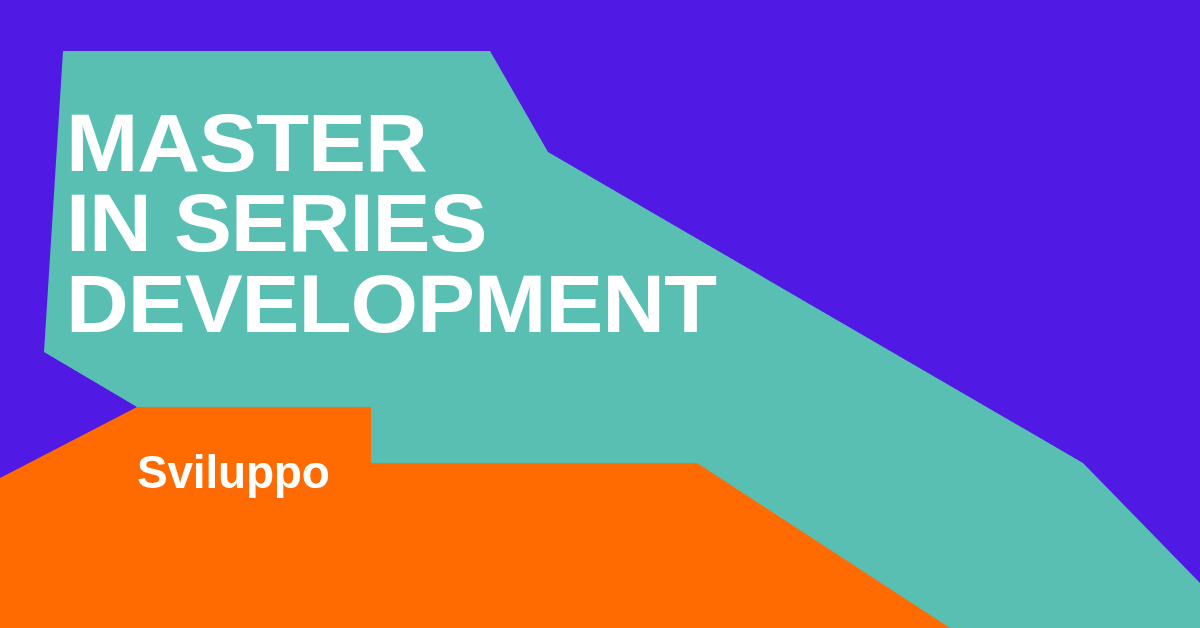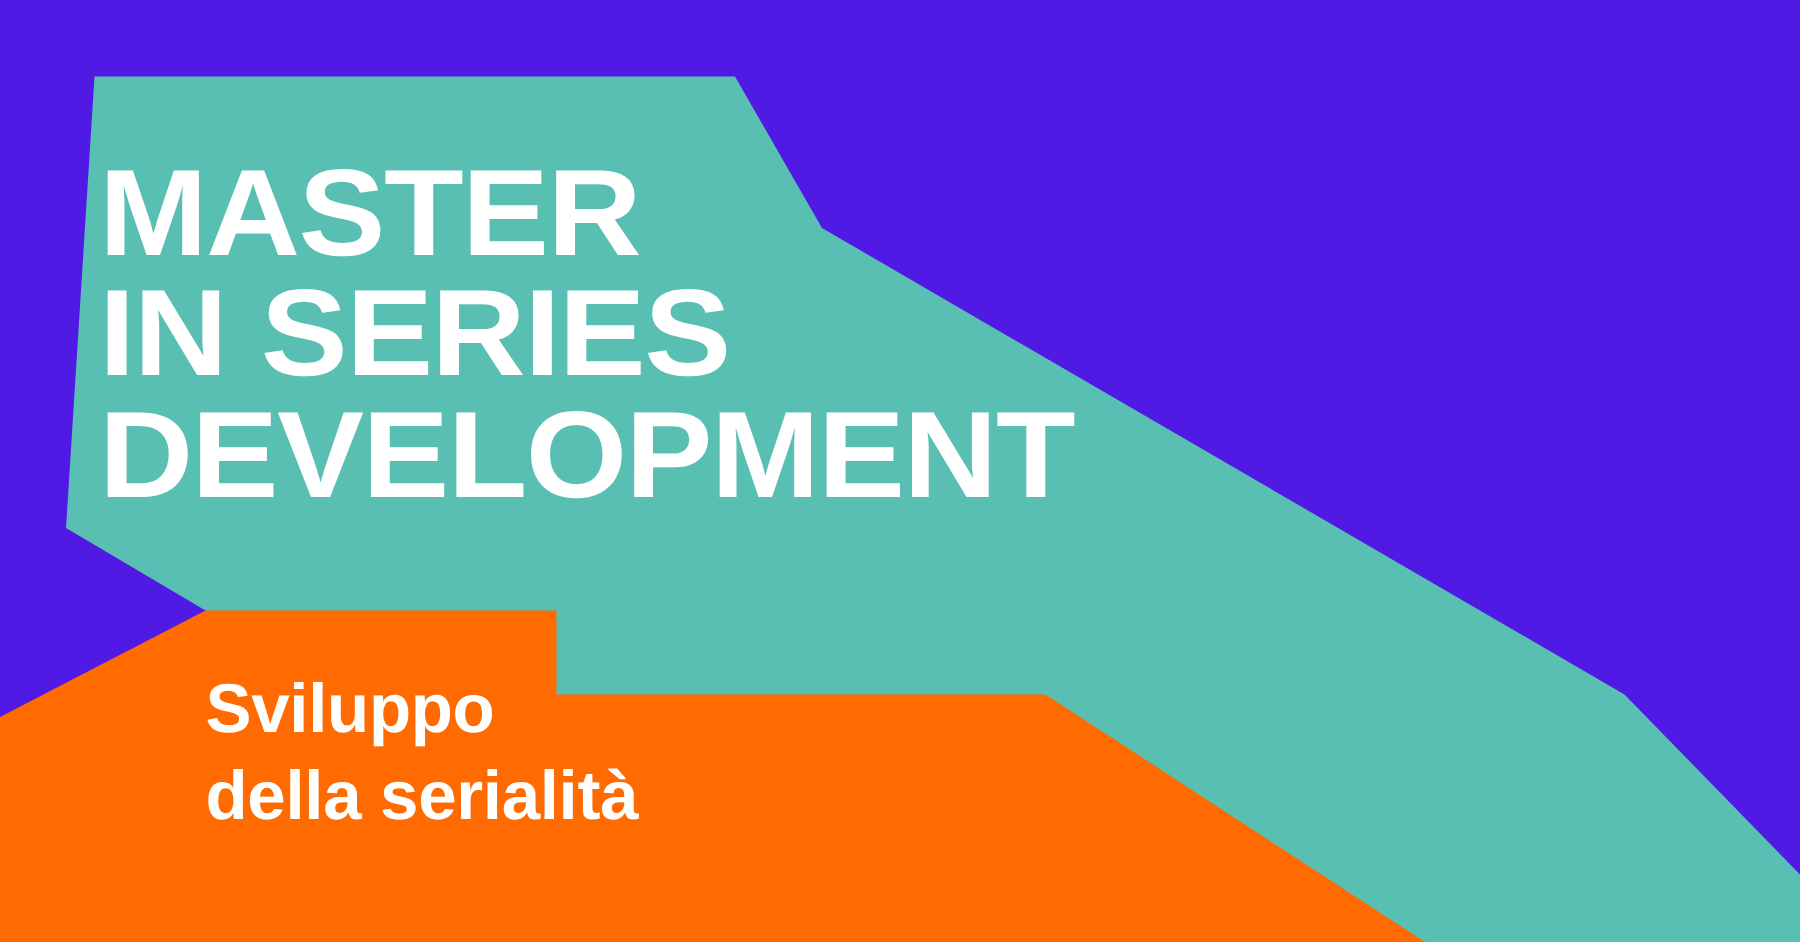--- a/index.html
+++ b/index.html
@@ -83,17 +83,16 @@
   <div class="text-layer">
 
     <h1 id="headline">
       <span class="hl-line">MASTER</span>
       <span class="hl-line">IN SERIES</span>
       <span class="hl-line">DEVELOPMENT</span>
     </h1>
 
     <div id="subhead">
       <span class="sh-line">Sviluppo</span>
-      <span class="sh-line">della serialità</span>
     </div>
 
   </div>
 </div>
 
 </body></html>

